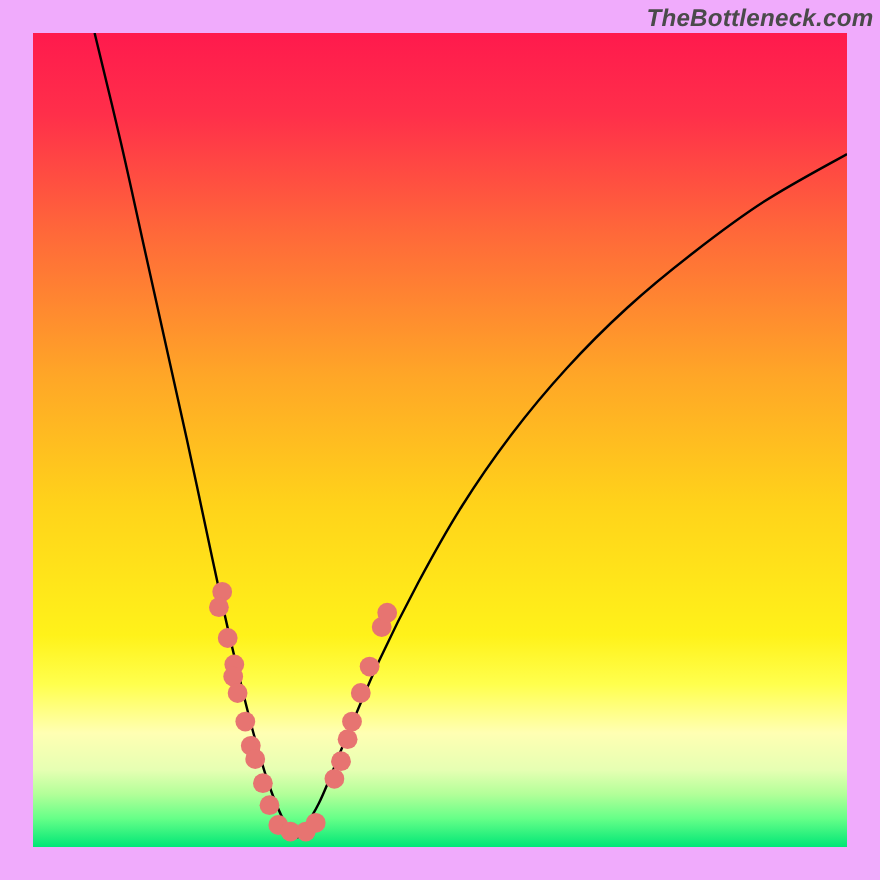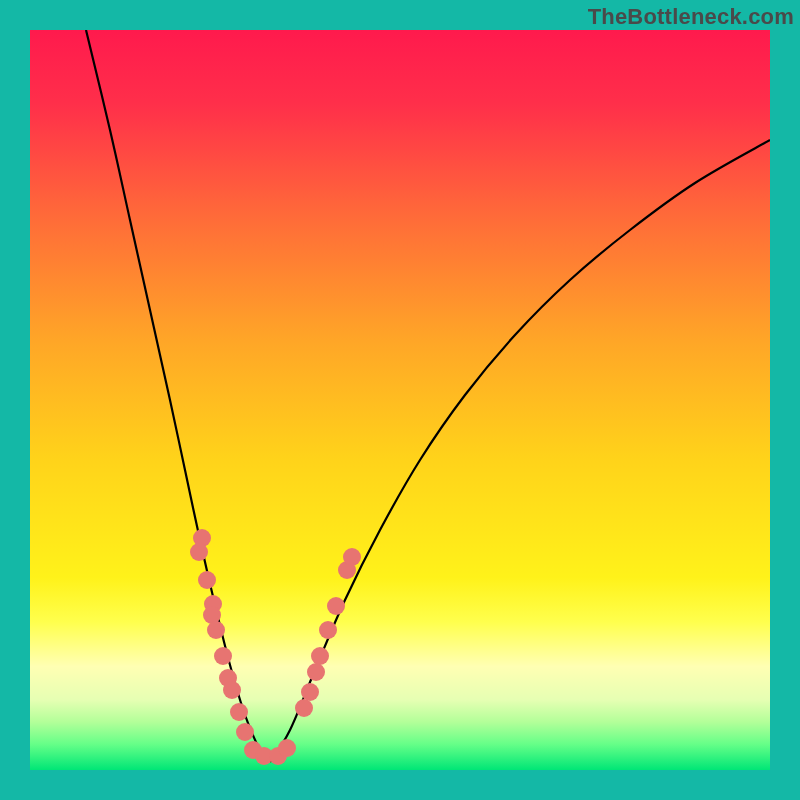--- a/index.html
+++ b/index.html
@@ -7,21 +7,22 @@
     padding: 0;
     width: 800px;
     height: 800px;
     overflow: hidden;
     font-family: Arial, Helvetica, sans-serif;
   }
   .frame {
     position: relative;
     width: 800px;
     height: 800px;
-    background: #14b8a6;
+    background: #f0abfc;
+    font-style: italic;
   }
   .plot-area {
     position: absolute;
     left: 30px;
     top: 30px;
     width: 740px;
     height: 740px;
     overflow: hidden;
   }
   .gradient {

